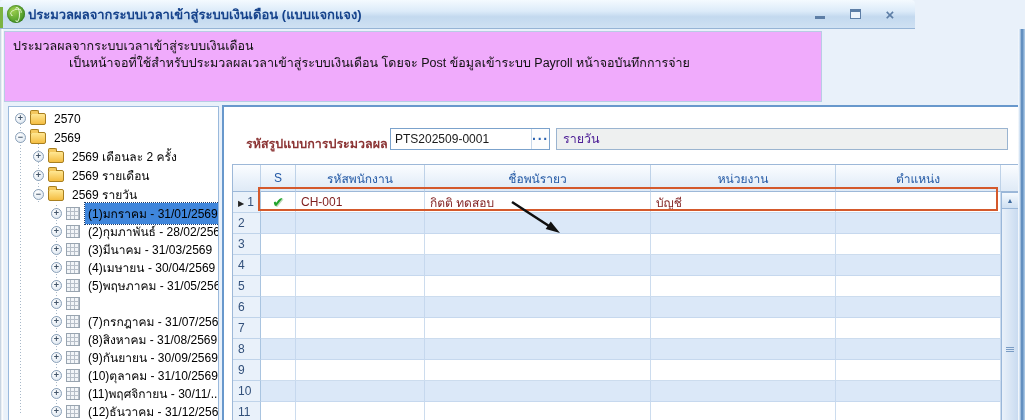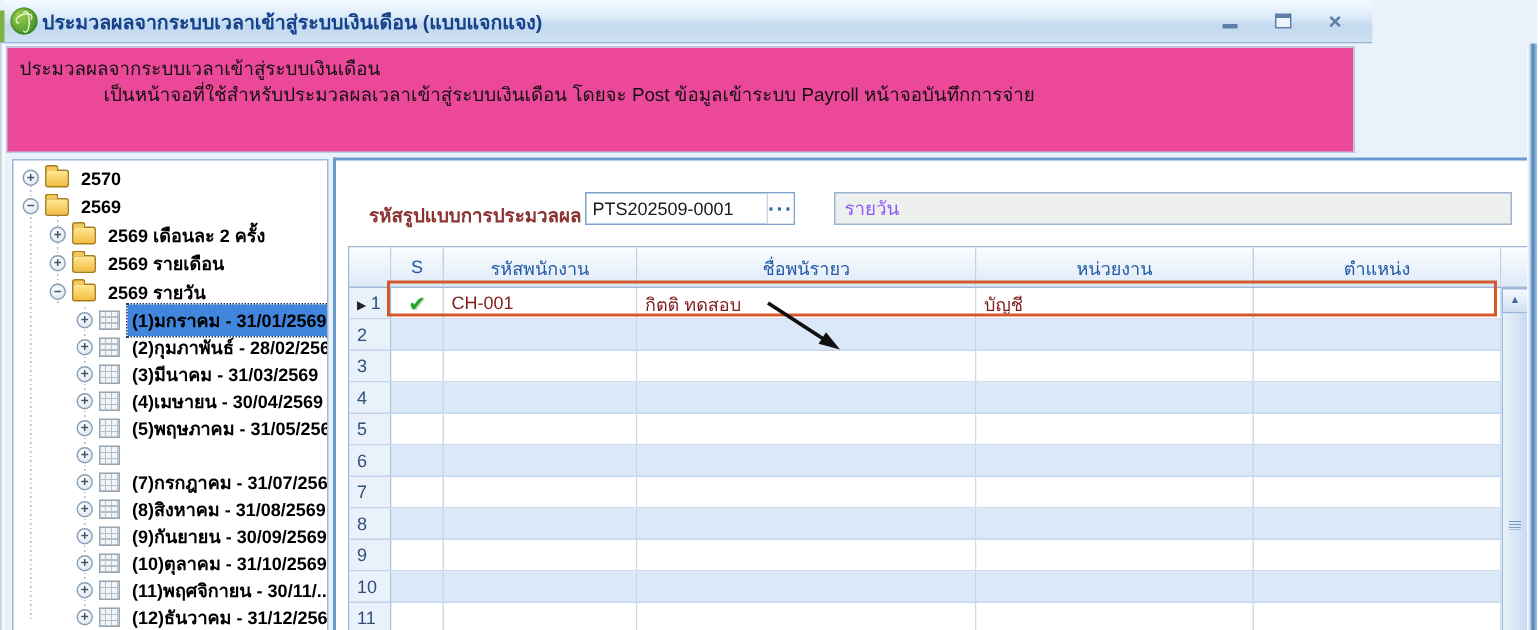--- a/index.html
+++ b/index.html
@@ -27,21 +27,21 @@
   .glyph-close{font-size:15px;line-height:15px;}
 
   
   .edge-left{position:absolute;left:0;top:29px;width:4px;height:391px;
     background:linear-gradient(to right,#b9c9da,#ffffff 55%,#e8eef6);}
   .edge-right{position:absolute;right:0;top:29px;width:7px;height:391px;
     background:linear-gradient(to right,#ffffff,#cddff2 25%,#4d7fb5 55%,#b7d2ec);}
   .green-sliver{position:absolute;left:0;top:7px;width:3px;height:21px;background:#7cb342;}
 
   
-  .desc{position:absolute;left:4px;top:31px;width:899px;height:71px;background:#ec4899;
+  .desc{position:absolute;left:4px;top:31px;width:818px;height:71px;background:#f0abfc;
     border:1px solid #b8cce4;padding:6px 8px;font-size:12.5px;color:#111;line-height:17px;}
   .desc .l2{padding-left:56px;}
 
   
   .tree{position:absolute;left:8px;top:106px;width:211px;height:314px;background:#fff;
     border:1px solid #9ab9dc;border-bottom:none;overflow:hidden;padding-top:2px;
     background-image:
       repeating-linear-gradient(to bottom,#a8b8c8 0 1px,transparent 1px 3px),
       repeating-linear-gradient(to bottom,#a8b8c8 0 1px,transparent 1px 3px),
       repeating-linear-gradient(to bottom,#a8b8c8 0 1px,transparent 1px 3px);
@@ -53,36 +53,36 @@
   .exp{flex:0 0 11px;width:11px;height:11px;border:1px solid #8aa0b8;border-radius:50%;
     background:radial-gradient(circle at 35% 30%,#ffffff,#d9e4ef);
     font-size:9px;line-height:9px;font-weight:bold;color:#44566a;text-align:center;margin-right:4px;}
   .fico{flex:0 0 16px;width:16px;height:12px;margin-right:5px;position:relative;
     background:linear-gradient(#ffe793,#f4bd42);border:1px solid #a87f1f;border-radius:2px;}
   .fico::before{content:"";position:absolute;left:-1px;top:-4px;width:7px;height:3px;
     background:#f4c85e;border:1px solid #a87f1f;border-bottom:none;border-radius:2px 2px 0 0;}
   .gico{flex:0 0 14px;width:14px;height:13px;margin-right:5px;border:1px solid #98a4b0;background:
     repeating-linear-gradient(to right,transparent 0 3px,#b6bec8 3px 4px),
     repeating-linear-gradient(to bottom,transparent 0 3px,#b6bec8 3px 4px),#f2f5f8;}
-  .tlb{padding:1px 3px;font-weight:bold;}
+  .tlb{padding:1px 3px;}
   .tlb.sel{background:#3f86dc;color:#000;outline:1px dotted #1c3a66;}
 
   
   .rpanel{position:absolute;left:222px;top:105px;width:796px;height:315px;background:#fff;
     border-top:2px solid #6898cc;border-left:2px solid #6898cc;overflow:hidden;}
   .frm-label{position:absolute;left:22px;top:27px;font-size:12.5px;font-weight:bold;color:#8b3333;}
-  .code-wrap{position:absolute;left:166px;top:21px;width:140px;height:22px;background:#fff;
+  .code-wrap{position:absolute;left:166px;top:21px;width:160px;height:22px;background:#fff;
     border:1px solid #7ba2cc;display:flex;align-items:stretch;}
   .code-wrap input{border:none;outline:none;flex:1;min-width:0;font-size:12px;padding:0 4px;
     font-family:"Liberation Sans","DejaVu Sans",sans-serif;color:#1a1a1a;background:transparent;}
   .ellipsis{flex:0 0 18px;border-left:1px solid #c8d8ea;display:flex;align-items:center;
     justify-content:center;color:#2b62b0;font-weight:bold;background:#fdfdfd;}
   .ellipsis::before{content:"\00B7\00B7\00B7";letter-spacing:1px;font-size:14px;line-height:10px;}
   .type-field{position:absolute;left:332px;top:21px;width:452px;height:22px;background:#eef0f0;
-    border:1px solid #9ab4d0;color:#8b5cf6;font-size:12.5px;display:flex;align-items:center;padding:0 6px;}
+    border:1px solid #9ab4d0;color:#4c1d95;font-size:12.5px;display:flex;align-items:center;padding:0 6px;}
 
   
   .gridwrap{position:absolute;left:8px;top:57px;width:787px;height:258px;display:flex;
     border-left:1px solid #9db8d8;border-top:1px solid #9db8d8;}
   .gtable{width:768px;}
   .ghead,.grow{display:grid;grid-template-columns:28px 35px 129px 226px 185px 165px;}
   .ghead .cell{height:27px;background:linear-gradient(#fbfdff,#e9f1fa 60%,#dfeaf6);
     color:#2359a5;font-size:12px;display:flex;align-items:center;justify-content:center;
     border-right:1px solid #bed2e8;border-bottom:1px solid #9db8d8;}
   .grow .cell{height:21px;font-size:12px;display:flex;align-items:center;padding:0 5px;

